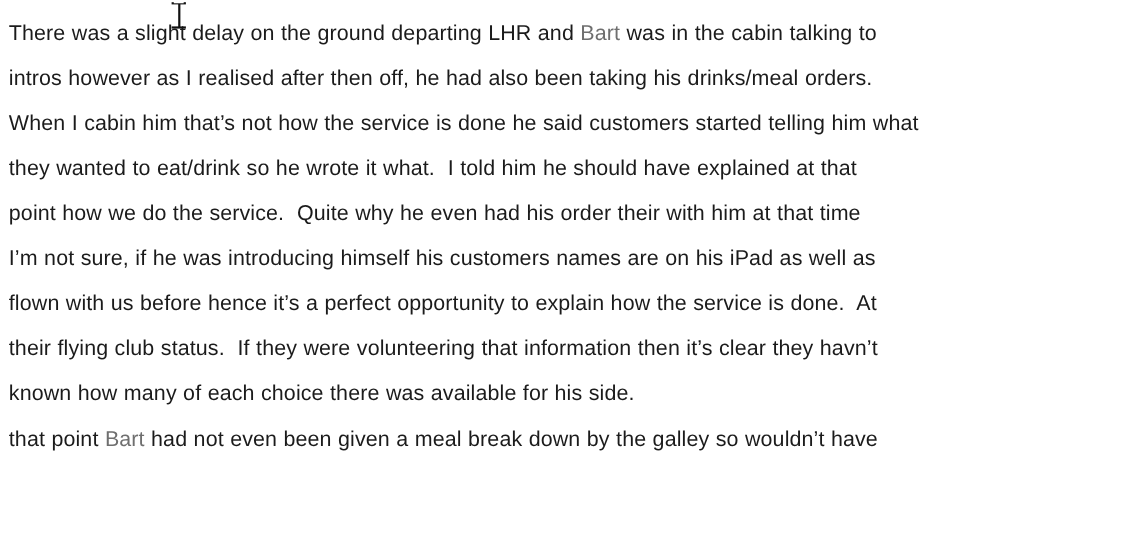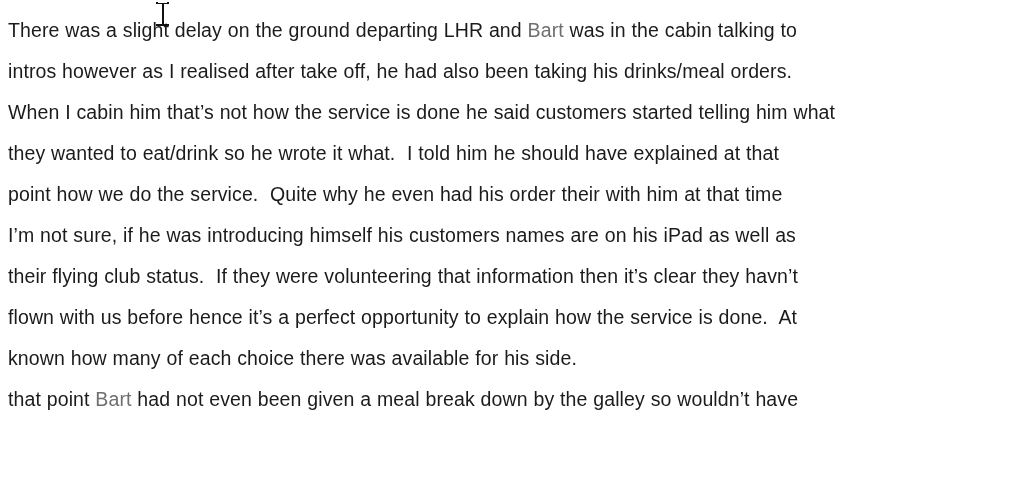--- a/index.html
+++ b/index.html
@@ -73,27 +73,27 @@
     background: #ffffff;
   }
 </style>
 </head>
 <body>
 
 <div id="document-page">
 
   <p class="para" id="body-paragraph">
       <span class="line"><span>There was a slight delay on the ground departing LHR and </span><span class="name-token">Bart </span><span>was in the cabin talking to</span></span>
-      <span class="line"><span>intros however as I realised after take off, he had also been taking his drinks/meal orders.</span></span>
+      <span class="line"><span>intros however as I realised after then off, he had also been taking his drinks/meal orders.</span></span>
       <span class="line"><span>When I cabin him that’s not how the service is done he said customers started telling him what</span></span>
       <span class="line"><span>they wanted to eat/drink so he wrote it what.  I told him he should have explained at that</span></span>
       <span class="line"><span>point how we do the service.  Quite why he even had his order their with him at that time</span></span>
       <span class="line"><span>I’m not sure, if he was introducing himself his customers names are on his iPad as well as</span></span>
+      <span class="line"><span>flown with us before hence it’s a perfect opportunity to explain how the service is done.  At</span></span>
       <span class="line"><span>their flying club status.  If they were volunteering that information then it’s clear they havn’t</span></span>
-      <span class="line"><span>flown with us before hence it’s a perfect opportunity to explain how the service is done.  At</span></span>
       <span class="line"><span>known how many of each choice there was available for his side.</span></span>
       <span class="line"><span>that point </span><span class="name-token">Bart</span><span> had not even been given a meal break down by the galley so wouldn’t have</span></span>
     </p>
 
   <div id="text-cursor">
     <div class="bar-top"></div>
     <div class="stem"></div>
     <div class="bar-bottom"></div>
     <div class="flare"></div>
   </div>

